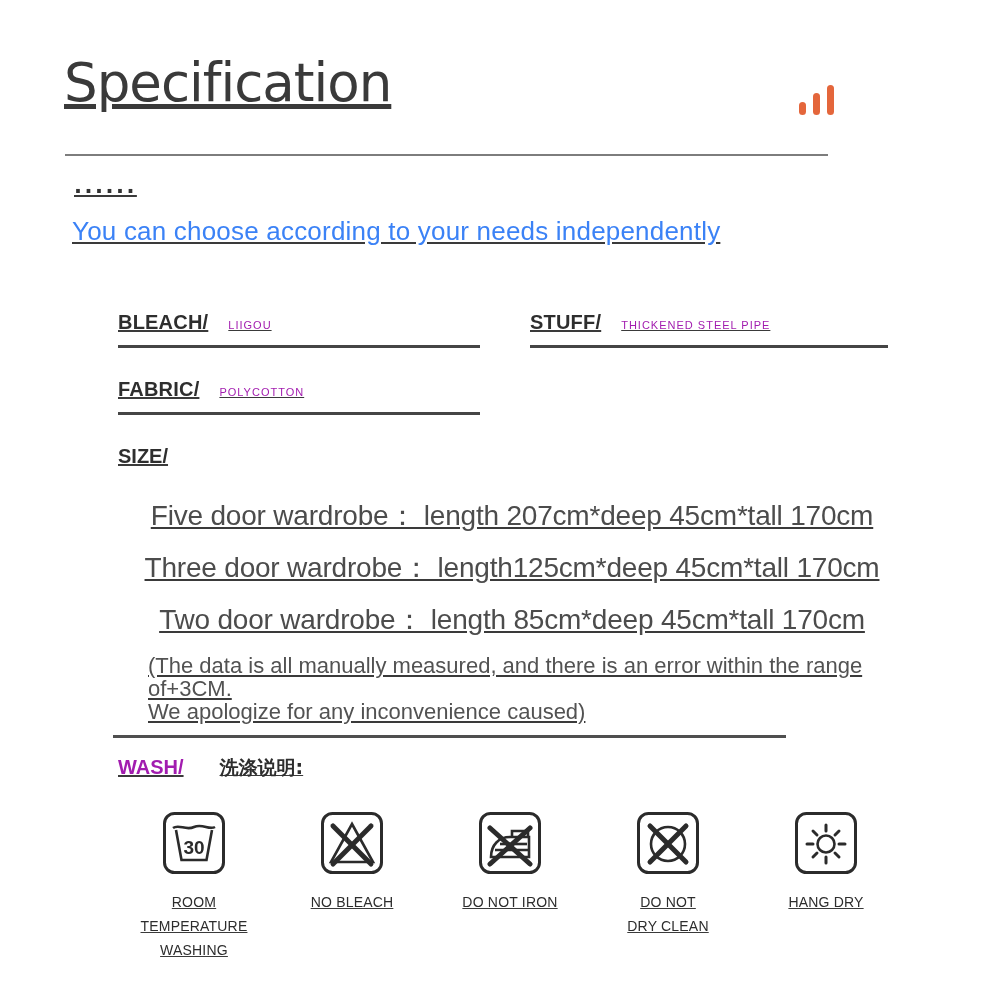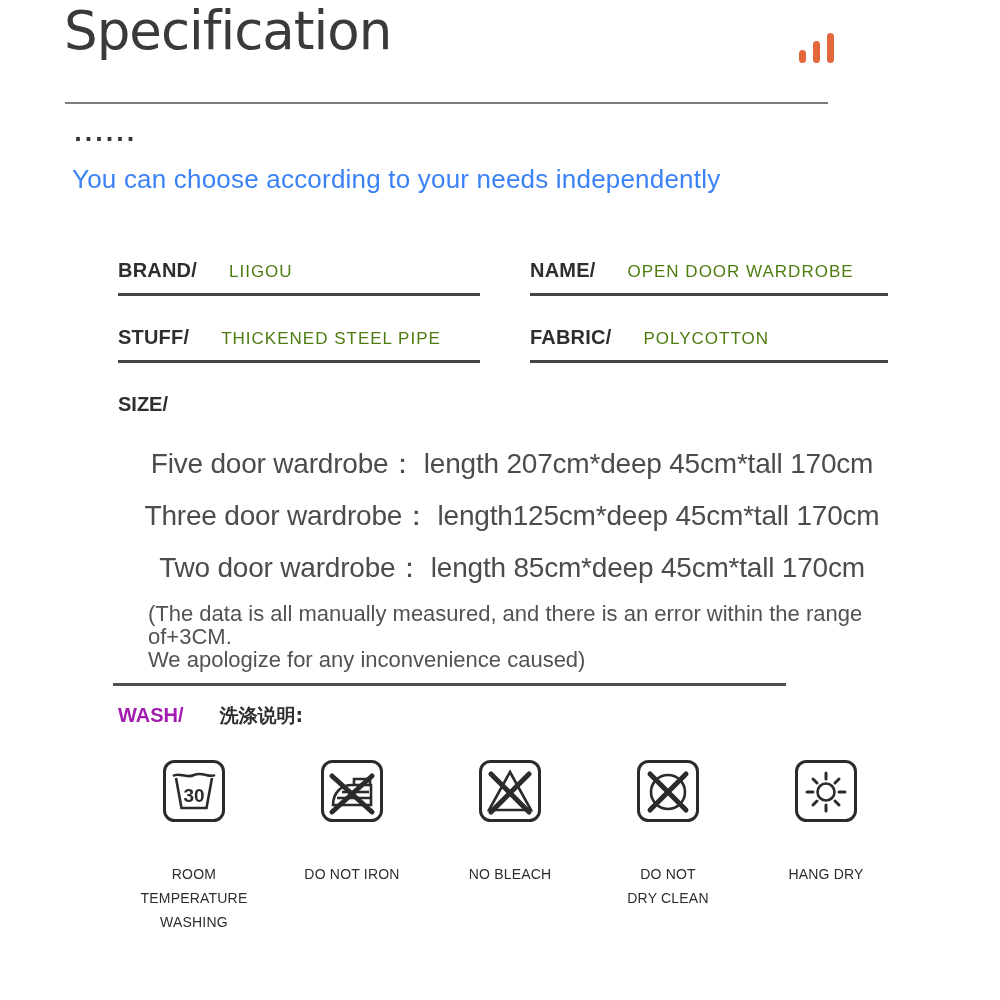--- a/index.html
+++ b/index.html
@@ -1,58 +1,58 @@
 <!DOCTYPE html>
 <html><head>
 <meta charset="utf-8">
 <style>
   * { margin: 0; padding: 0; box-sizing: border-box; }
   html, body { width: 1000px; height: 1000px; background: #ffffff; overflow: hidden; }
   body { font-family: "Liberation Sans", sans-serif; color: #3a3a3a; }
 
-  .page { width: 896px; height: 1000px; position: relative; }
+  .page { width: 896px; height: 1000px; padding-top: 52px; position: relative; text-decoration: underline; }
 
   
   .hdr { position: relative; height: 62px; }
   .title { margin-left: 64px; font-family: "DejaVu Sans", sans-serif; font-size: 53px;
            font-weight: 500; letter-spacing: -1px; color: #3a3a3a; line-height: 62px; }
   .bars-icon { position: absolute; right: 60px; top: 30px; }
 
   .divider-top { margin: 40px 68px 0 65px; border: none; border-top: 2px solid #7d7d7d; }
 
   .dots { margin: 20px 0 0 74px; font-family: "DejaVu Sans", sans-serif; font-weight: bold;
           font-size: 21px; letter-spacing: 2.5px; color: #333; line-height: 1; }
 
   .subtitle { margin: 19px 0 0 72px; font-size: 26px; color: #3b82f6; letter-spacing: 0.2px; }
 
   
   .attr-grid { margin: 64px 0 0 118px; display: grid; grid-template-columns: 362px 358px;
                column-gap: 50px; row-gap: 30px; }
   .attr-cell { display: flex; align-items: baseline; padding-bottom: 11px;
                border-bottom: 3px solid #454545; }
   .attr-label { font-size: 20px; font-weight: bold; color: #2e2e2e; letter-spacing: 0.2px; }
-  .attr-value { font-size: 17px; color: #4d7c0f; letter-spacing: 1px; margin-left: 32px; }
+  .attr-value { font-size: 11px; color: #a21caf; letter-spacing: 1px; margin-left: 20px; }
 
   .size-label { margin: 30px 0 0 118px; font-size: 20px; font-weight: bold; color: #2e2e2e; }
 
   .size-list { margin: 30px 0 0 128px; }
   .size-line { font-size: 28px; color: #4c4c4c; line-height: 35px; margin-bottom: 17px;
                letter-spacing: -0.2px; text-align: center; }
 
   .note { margin: 8px 0 0 148px; font-size: 22px; line-height: 23px; color: #525252; }
 
   .divider-thick { margin: 12px 110px 0 113px; border: none; border-top: 3px solid #4f4f4f; }
 
   .wash-hdr { margin: 17px 0 0 118px; display: flex; align-items: baseline; }
   .wash-label { font-size: 20px; font-weight: bold; color: #a21caf; }
   .wash-label-cn { font-size: 19px; font-weight: bold; color: #2e2e2e; margin-left: 36px;
                    font-family: "DejaVu Sans", sans-serif; }
 
   .wash-row { margin: 30px 0 0 115px; width: 790px; display: flex; }
-  .wash-item { width: 158px; display: flex; flex-direction: column; align-items: center; gap: 24px; }
+  .wash-item { width: 158px; display: flex; flex-direction: column; align-items: center; }
   .wash-item svg { display: block; }
   .care-label { margin-top: 15px; font-size: 14px; line-height: 24px; color: #2d2d2d;
                 text-align: center; letter-spacing: 0.2px; }
 
   .care { stroke: #2b2b2b; fill: none; }
   .care-box { stroke-width: 3; }
   .care-thin { stroke-width: 2.6; }
   .care-x { stroke-width: 5; stroke-linecap: round; }
   .care-ray { stroke-width: 3; stroke-linecap: round; }
   .care-num { font-family: "Liberation Sans", sans-serif; font-size: 19px; font-weight: 600;
@@ -72,26 +72,22 @@
     </svg>
   </div>
 
   <hr class="divider-top">
 
   <div class="dots">......</div>
   <div class="subtitle">You can choose according to your needs independently</div>
 
   <div class="attr-grid">
     <div class="attr-cell">
-      <span class="attr-label">BRAND/</span>
+      <span class="attr-label">BLEACH/</span>
       <span class="attr-value">LIIGOU</span>
-    </div>
-    <div class="attr-cell">
-      <span class="attr-label">NAME/</span>
-      <span class="attr-value">OPEN DOOR WARDROBE</span>
     </div>
     <div class="attr-cell">
       <span class="attr-label">STUFF/</span>
       <span class="attr-value">THICKENED STEEL PIPE</span>
     </div>
     <div class="attr-cell">
       <span class="attr-label">FABRIC/</span>
       <span class="attr-value">POLYCOTTON</span>
     </div>
   </div>
@@ -128,41 +124,41 @@
       <div class="care-label">
         <div>ROOM</div>
         <div>TEMPERATURE</div>
         <div>WASHING</div>
       </div>
     </div>
 
     <div class="wash-item">
       <svg width="64" height="64" viewBox="0 0 64 64">
         <rect class="care care-box" x="2.5" y="2.5" width="59" height="59" rx="10"></rect>
+        <path class="care care-thin" d="M32 13 L53 51 L11 51 Z"></path>
+        <line class="care care-x" x1="13" y1="15" x2="51" y2="53"></line>
+        <line class="care care-x" x1="51" y1="15" x2="13" y2="53"></line>
+      </svg>
+      <div class="care-label">
+        <div>NO BLEACH</div>
+      </div>
+    </div>
+
+    <div class="wash-item">
+      <svg width="64" height="64" viewBox="0 0 64 64">
+        <rect class="care care-box" x="2.5" y="2.5" width="59" height="59" rx="10"></rect>
         <path class="care care-thin" d="M13 46 C13 34 21 26 32 26 L51 26 L51 46 Z"></path>
         <path class="care care-thin" d="M34 26 L34 20 L50 20 L50 26"></path>
         <line class="care care-thin" x1="22" y1="33" x2="49" y2="33"></line>
         <line class="care care-thin" x1="17" y1="39" x2="50" y2="39"></line>
         <line class="care care-x" x1="12" y1="17" x2="52" y2="53"></line>
         <line class="care care-x" x1="52" y1="17" x2="12" y2="53"></line>
       </svg>
       <div class="care-label">
         <div>DO NOT IRON</div>
-      </div>
-    </div>
-
-    <div class="wash-item">
-      <svg width="64" height="64" viewBox="0 0 64 64">
-        <rect class="care care-box" x="2.5" y="2.5" width="59" height="59" rx="10"></rect>
-        <path class="care care-thin" d="M32 13 L53 51 L11 51 Z"></path>
-        <line class="care care-x" x1="13" y1="15" x2="51" y2="53"></line>
-        <line class="care care-x" x1="51" y1="15" x2="13" y2="53"></line>
-      </svg>
-      <div class="care-label">
-        <div>NO BLEACH</div>
       </div>
     </div>
 
     <div class="wash-item">
       <svg width="64" height="64" viewBox="0 0 64 64">
         <rect class="care care-box" x="2.5" y="2.5" width="59" height="59" rx="10"></rect>
         <circle class="care care-thin" cx="32" cy="33" r="17"></circle>
         <line class="care care-x" x1="14" y1="15" x2="50" y2="51"></line>
         <line class="care care-x" x1="50" y1="15" x2="14" y2="51"></line>
       </svg>

